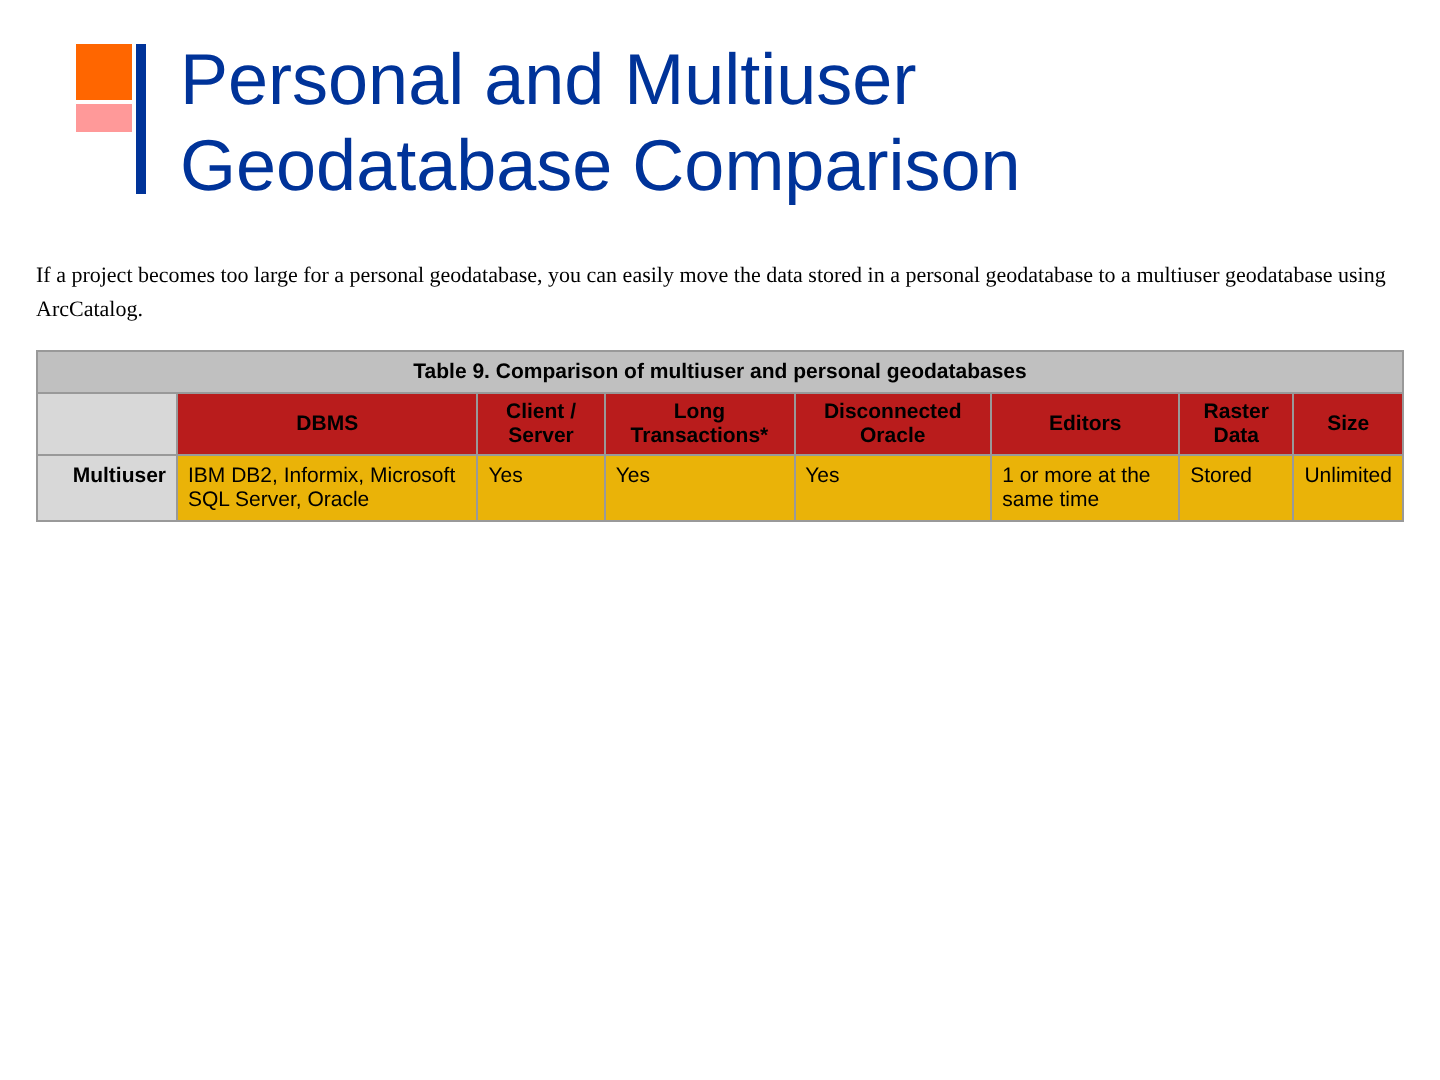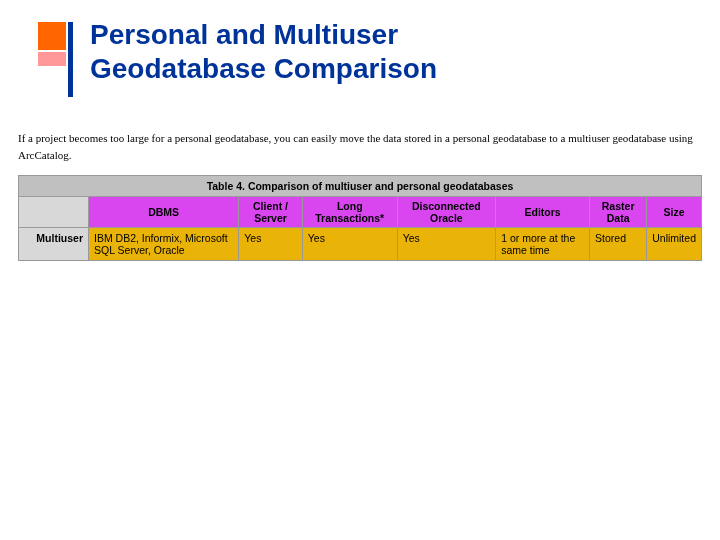--- a/index.html
+++ b/index.html
@@ -38,22 +38,22 @@
     .deco-line-blue {
       position: absolute;
       left: 68px;
       top: 22px;
       width: 5px;
       height: 75px;
       background: #003399;
     }
 
     .page-title {
-      font-size: 28px;
-      font-weight: bold;
+      font-size: 36px;
+      font-weight: normal;
       color: #003399;
       line-height: 1.2;
       padding-left: 10px;
     }
 
     
     .body-content {
       padding: 0 18px 10px 18px;
     }
 
@@ -74,21 +74,21 @@
 
     .table-caption-row td {
       background: #C0C0C0;
       text-align: center;
       font-weight: bold;
       padding: 4px 6px;
       border: 1px solid #999;
     }
 
     .table-header-row th {
-      background: #d946ef;
+      background: #b91c1c;
       font-weight: bold;
       text-align: center;
       padding: 3px 5px;
       border: 1px solid #999;
       font-size: 10.5px;
     }
 
     .table-header-row th:first-child {
       background: #D8D8D8;
       width: 70px;
@@ -130,21 +130,21 @@
   </div>
 </div>
 
 <div class="body-content">
   <p class="intro-text">If a project becomes too large for a personal geodatabase, you can easily move the data stored in a personal geodatabase to a multiuser geodatabase using ArcCatalog.</p>
 
   <table class="comparison-table">
     <tbody>
 
       <tr class="table-caption-row">
-        <td colspan="8">Table 4. Comparison of multiuser and personal geodatabases</td>
+        <td colspan="8">Table 9. Comparison of multiuser and personal geodatabases</td>
       </tr>
 
       <tr class="table-header-row">
         <th></th>
         <th>DBMS</th>
         <th>Client / Server</th>
         <th>Long Transactions*</th>
         <th>Disconnected Oracle</th>
         <th>Editors</th>
         <th>Raster Data</th>

